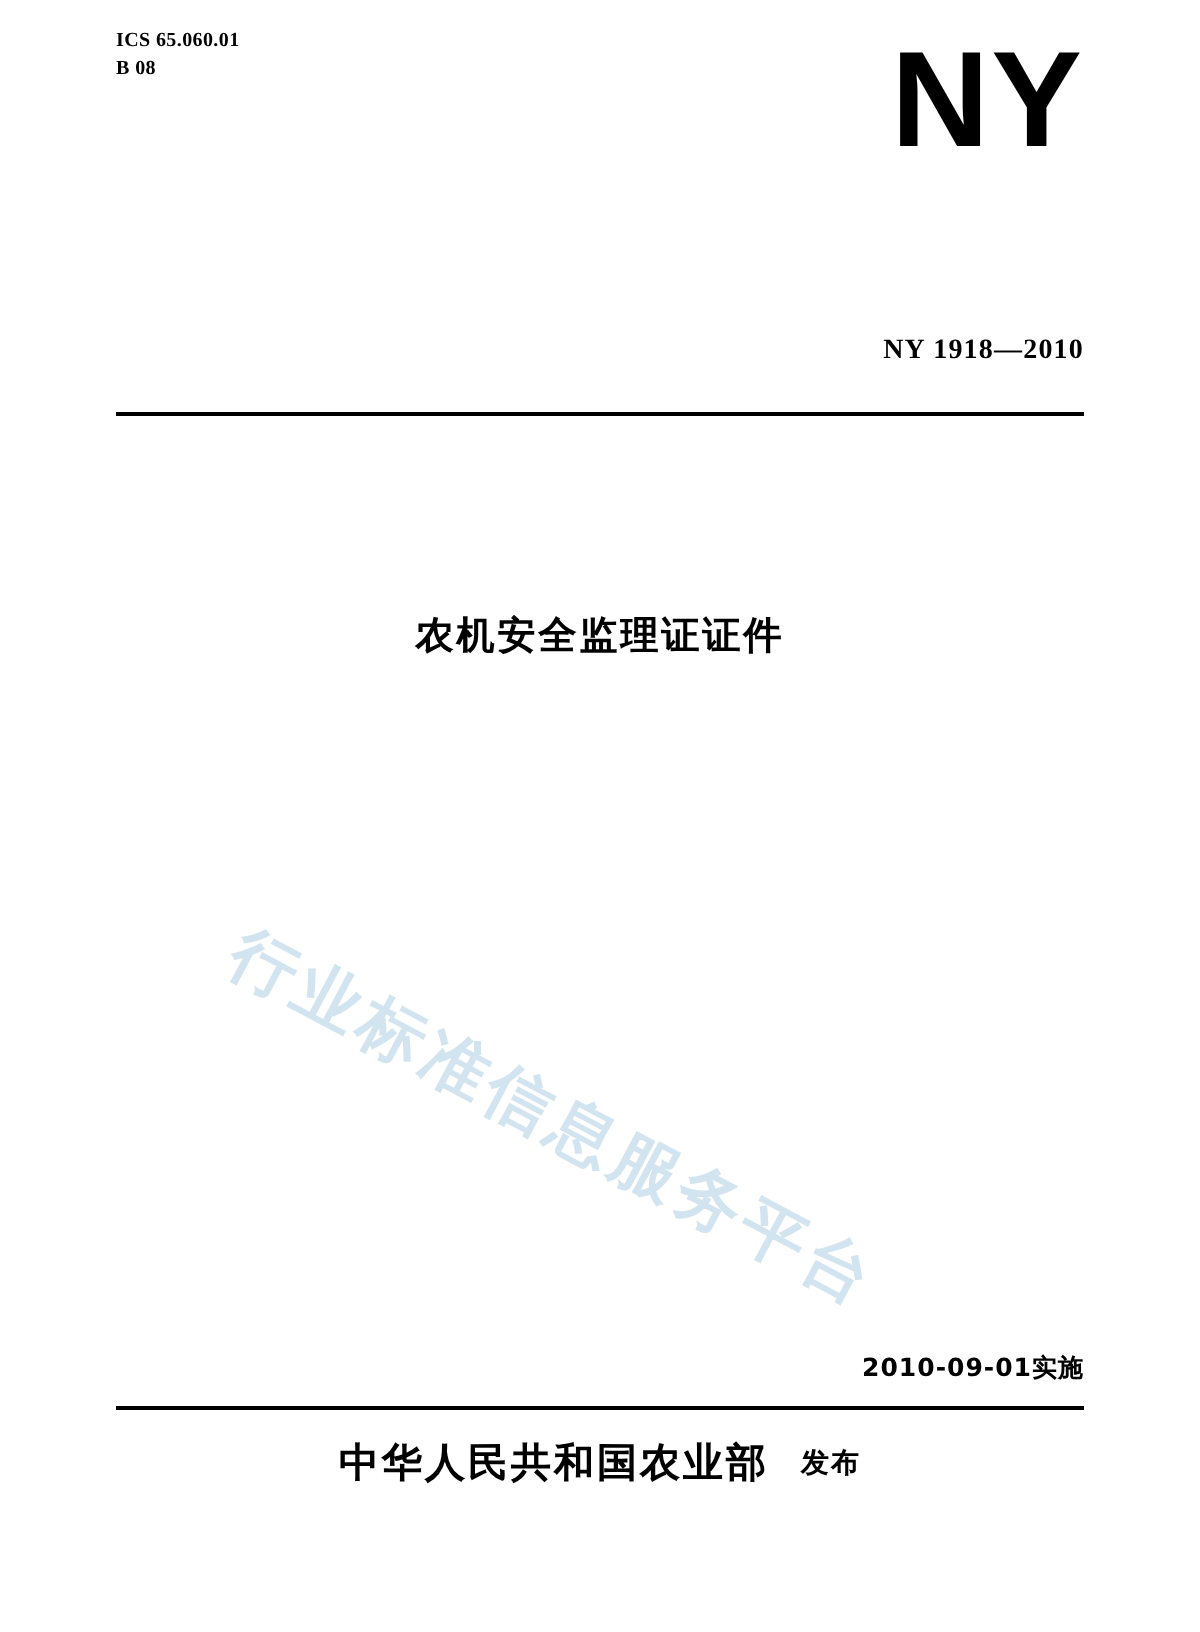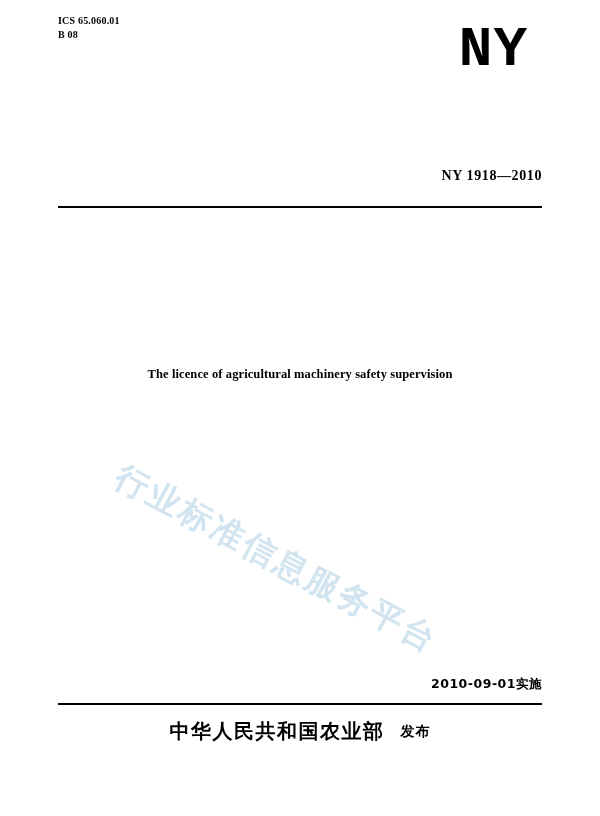--- a/index.html
+++ b/index.html
@@ -23,24 +23,24 @@
     font-family: "Liberation Serif", serif;
     font-size: 10px;
     font-weight: bold;
     line-height: 14px;
     letter-spacing: 0.2px;
   }
   .ics-line { display: block; white-space: nowrap; }
 
   .ny-mark {
     position: absolute;
-    right: 72px;
+    right: 58px;
     top: 22px;
-    font-family: Liberation Mono, monospace;
-    font-size: 56px;
+    font-family: Liberation Sans, sans-serif;
+    font-size: 68px;
     font-weight: bold;
     letter-spacing: 1px;
     line-height: 56px;
   }
 
   .title-cn {
     position: absolute;
     left: 0;
     right: 0;
     top: 100px;
@@ -173,22 +173,22 @@
     <span class="ics-line">B 08</span>
   </div>
 
   <div class="ny-mark">NY</div>
 
 
   <div class="std-no">NY 1918—2010</div>
 
   <div class="rule-top"></div>
 
+  <div class="doc-title-cn">农机安全监理证证件</div>
 
-  <div class="doc-title-en">The licence of agricultural machinery safety supervision</div>
 
   <div class="watermark">行业标准信息服务平台</div>
 
   <div class="effect-date">2010-09-01实施</div>
 
   <div class="rule-bottom"></div>
 
   <div class="publisher">
     <span>中华人民共和国农业部</span><span class="pub-verb">发布</span>
   </div>

